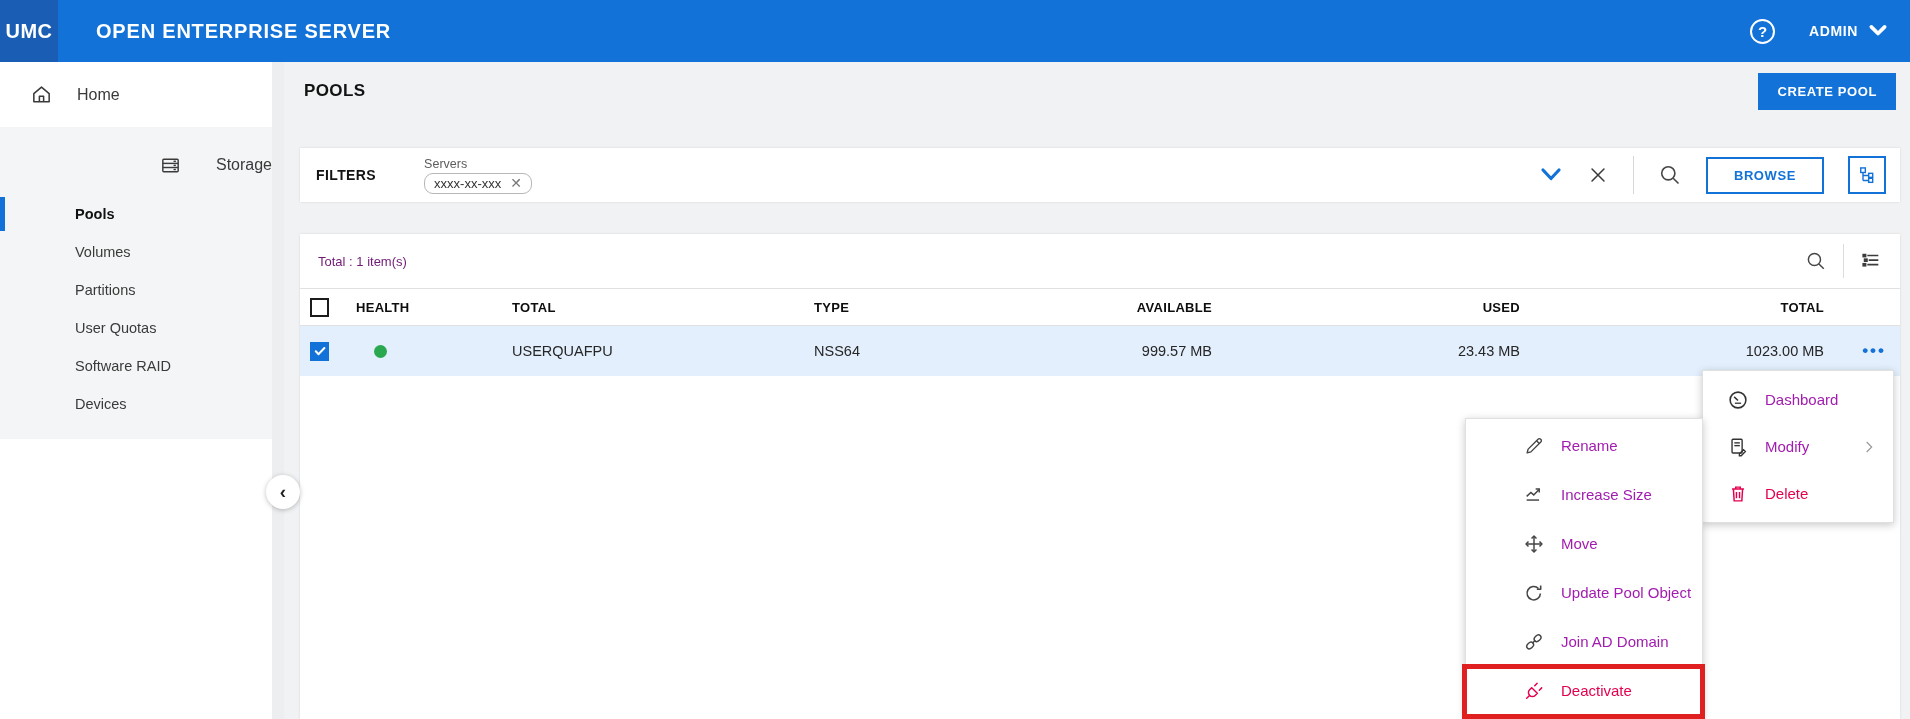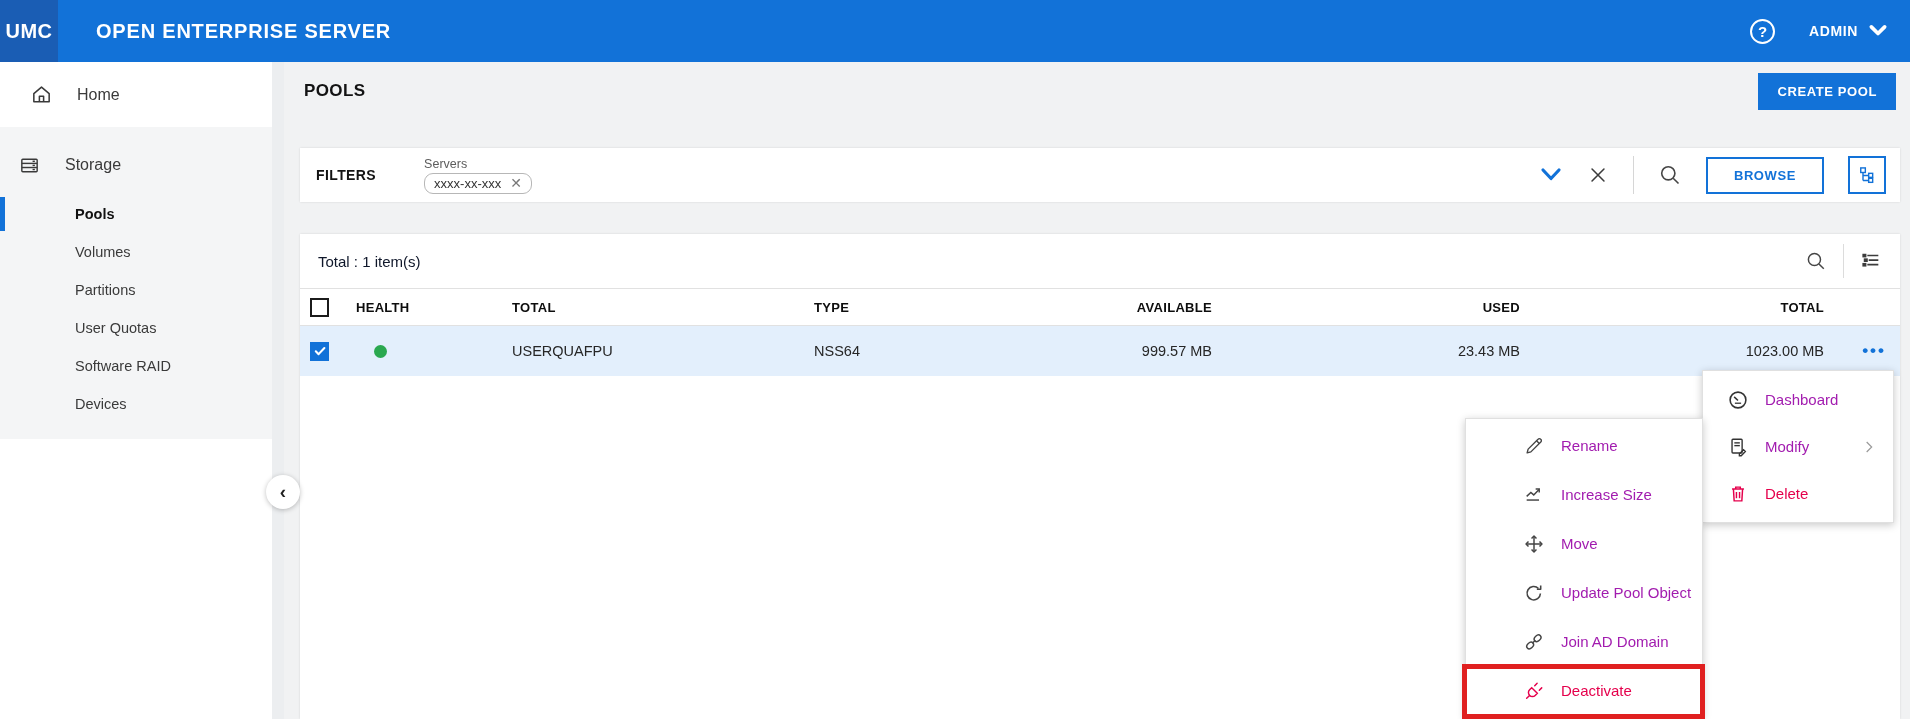--- a/index.html
+++ b/index.html
@@ -17,21 +17,21 @@
   .user-menu { display:flex; align-items:center; gap:10px; cursor:pointer; }
   .user-name { color:#fff; font-weight:bold; font-size:14px; letter-spacing:.6px; }
 
   
   .body { display:flex; height:657px; }
   .sidebar { position:relative; width:284px; background:#fff; flex:none; }
   .sidebar::after { content:""; position:absolute; top:0; right:0; width:12px; height:657px; background:#eceef0; }
   .nav-top-item { height:65px; display:flex; align-items:center; gap:24px; padding-left:30px; cursor:pointer; }
   .nav-label { font-size:16px; color:#3a3a3a; }
   .nav-group { background:#f4f5f6; padding:14px 0 6px 0; width:272px; }
-  .nav-group-header { height:48px; display:flex; align-items:center; gap:24px; padding-left:18px; cursor:pointer; }
+  .nav-group-header { height:48px; display:flex; align-items:center; gap:34px; padding-left:32px; cursor:pointer;justify-content:flex-end; }
   .nav-sub { list-style:none; padding:6px 0 10px 0; }
   .nav-sub-item { position:relative; height:38px; display:flex; align-items:center; padding-left:75px; font-size:14.5px; color:#3a3a3a; cursor:pointer; }
   .nav-sub-item.active { font-weight:bold; color:#111; }
   .nav-sub-item.active::before { content:""; position:absolute; left:0; top:2px; bottom:2px; width:5px; background:#1272d8; }
   .collapse-btn { position:absolute; left:266px; top:475px; width:34px; height:34px; border-radius:50%; background:#fff;
                   box-shadow:0 1px 5px rgba(0,0,0,.25); display:flex; align-items:center; justify-content:center;
                   font-size:19px; font-weight:bold; color:#222; cursor:pointer; z-index:5; }
 
   
   .main { flex:1; display:flex; flex-direction:column; padding:0 10px 0 16px; }
@@ -51,21 +51,21 @@
   .filter-right { margin-left:auto; display:flex; align-items:center; gap:24px; }
   .icon-btn { background:none; border:none; padding:0; cursor:pointer; display:flex; align-items:center; }
   .vdivider { width:1px; height:38px; background:#d6d6d6; }
   .btn-outline { background:#fff; border:2px solid #1272d8; color:#1272d8; font-family:Liberation Sans, sans-serif; font-weight:bold;
                  font-size:13px; letter-spacing:.6px; padding:9px 26px; cursor:pointer; }
   .btn-outline-icon { background:#fff; border:2px solid #1272d8; width:38px; height:38px; display:flex; align-items:center;
                       justify-content:center; cursor:pointer; }
 
   .table-card { margin-top:32px; background:#fff; flex:1; box-shadow:0 0 2px rgba(0,0,0,.12); display:flex; flex-direction:column; }
   .table-toolbar { height:54px; display:flex; align-items:center; padding:0 18px 0 18px; }
-  .total-label { font-size:15px; color:#0f172a; }
+  .total-label { font-size:13px; color:#701a75; }
   .toolbar-right { margin-left:auto; display:flex; align-items:center; gap:16px; }
   .tdivider { width:1px; height:34px; background:#dcdcdc; }
 
   .cols { display:grid; grid-template-columns:56px 156px 302px 250px 148px 308px 304px 1fr; align-items:center; }
   .thead { height:38px; border-top:1px solid #e1e1e1; border-bottom:1px solid #e1e1e1; }
   .th { font-size:13px; font-weight:bold; color:#0d0d0d; letter-spacing:.3px; }
   .num { text-align:right; }
   .trow { height:50px; background:#e3effc; font-size:14.5px; color:#262626; }
   .cell-cb { padding-left:10px; }
   .checkbox { width:19px; height:19px; border:2.4px solid #1b1b1b; background:#fff; cursor:pointer; }

